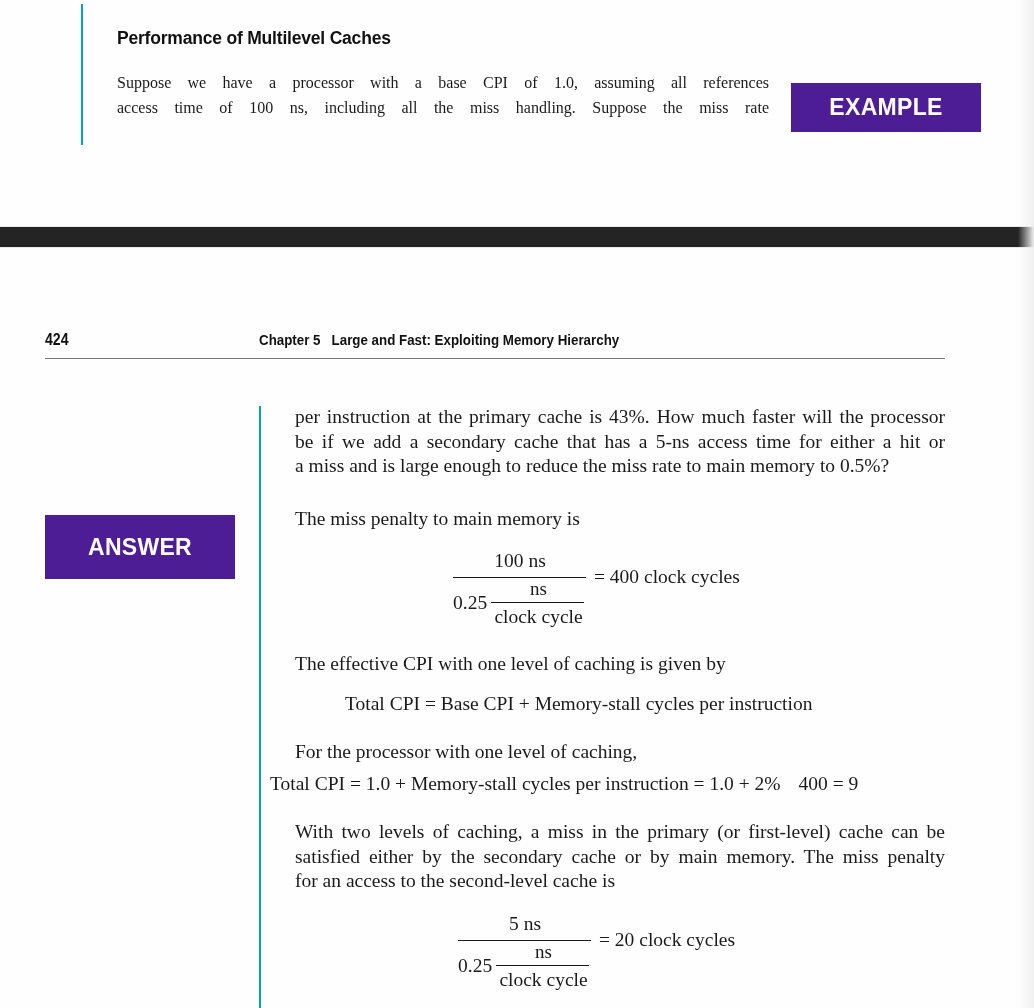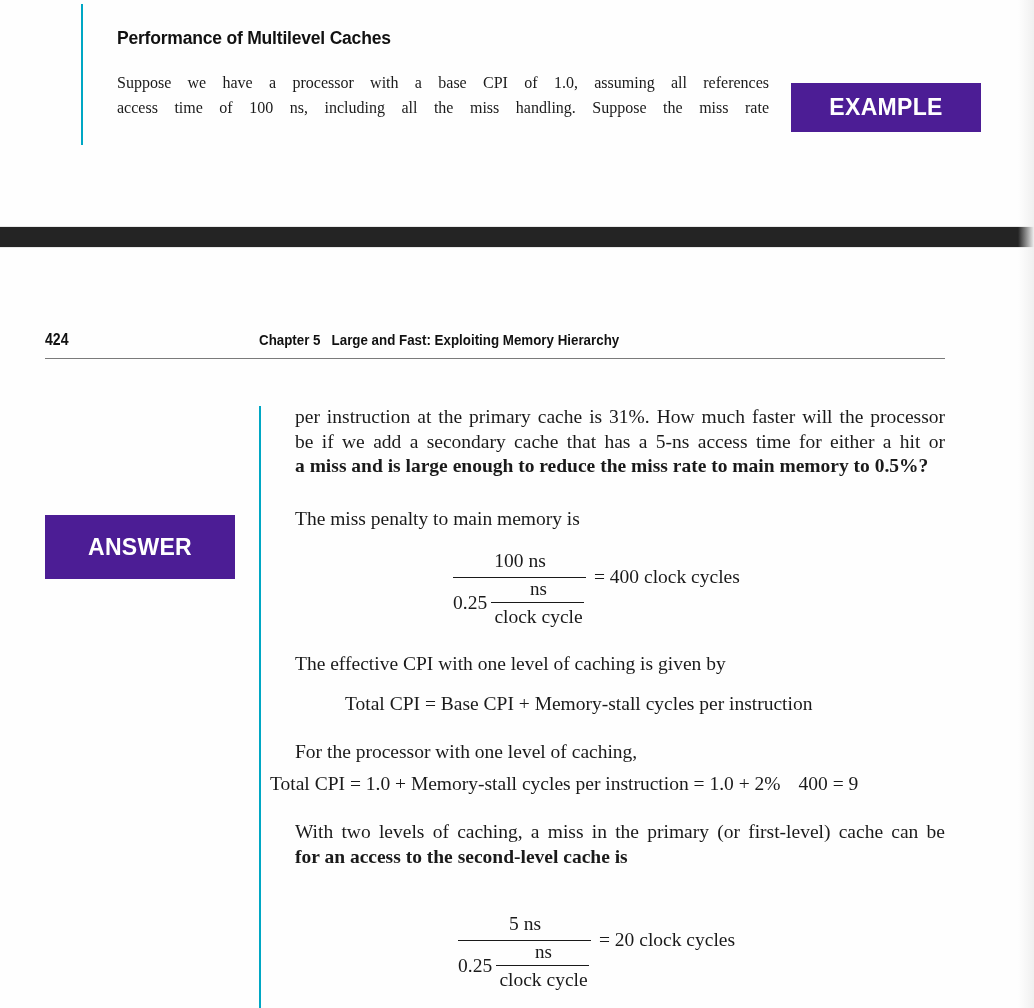--- a/index.html
+++ b/index.html
@@ -120,21 +120,21 @@
   }
   .para {
     position: absolute;
     left: 295px;
     width: 650px;
     font-size: 19.5px;
     line-height: 24.5px;
     color: #1a1a1a;
   }
   .para .line { display: block; white-space: nowrap; text-align: justify; text-align-last: justify; }
-  .para .last { text-align-last: left; font-weight: bold; }
+  .para .last { text-align-last: left; }
   .p1 { top: 405px; }
   .p2 { top: 507px; }
   .p3 { top: 652px; }
   .p4 { top: 740px; }
   .p5 { top: 820px; }
 
   .eq-line {
     position: absolute;
     font-size: 19.5px;
     white-space: nowrap;
@@ -207,21 +207,21 @@
 <div class="page-num">424</div>
 <div class="chapter-header">
   <span class="chap-label">Chapter 5</span><span>Large and Fast: Exploiting Memory Hierarchy</span>
 </div>
 <div class="header-rule"></div>
 
 <div class="answer-rule"></div>
 <div class="badge badge-answer">ANSWER</div>
 
 <div class="para p1">
-  <span class="line">per instruction at the primary cache is 31%. How much faster will the processor</span>
+  <span class="line">per instruction at the primary cache is 43%. How much faster will the processor</span>
   <span class="line">be if we add a secondary cache that has a 5-ns access time for either a hit or</span>
   <span class="line last">a miss and is large enough to reduce the miss rate to main memory to 0.5%?</span>
 </div>
 
 <div class="para p2">The miss penalty to main memory is</div>
 
 <div class="frac frac1">
   <div class="num">100 ns</div>
   <div class="main-bar"></div>
   <div class="coef">0.25</div>
@@ -234,20 +234,21 @@
 <div class="para p3">The effective CPI with one level of caching is given by</div>
 <div class="eq-line eq1">Total CPI = Base CPI + Memory-stall cycles per instruction</div>
 
 <div class="para p4">For the processor with one level of caching,</div>
 <div class="eq-line eq2">
   <span>Total CPI = 1.0 + Memory-stall cycles per instruction = 1.0 + 2%</span><span class="gap"></span><span>400 = 9</span>
 </div>
 
 <div class="para p5">
   <span class="line">With two levels of caching, a miss in the primary (or first-level) cache can be</span>
+  <span class="line">satisfied either by the secondary cache or by main memory. The miss penalty</span>
   <span class="line last">for an access to the second-level cache is</span>
 </div>
 
 <div class="frac frac2">
   <div class="num">5 ns</div>
   <div class="main-bar"></div>
   <div class="coef">0.25</div>
   <div class="inner-num">ns</div>
   <div class="inner-bar"></div>
   <div class="inner-den">clock cycle</div>

